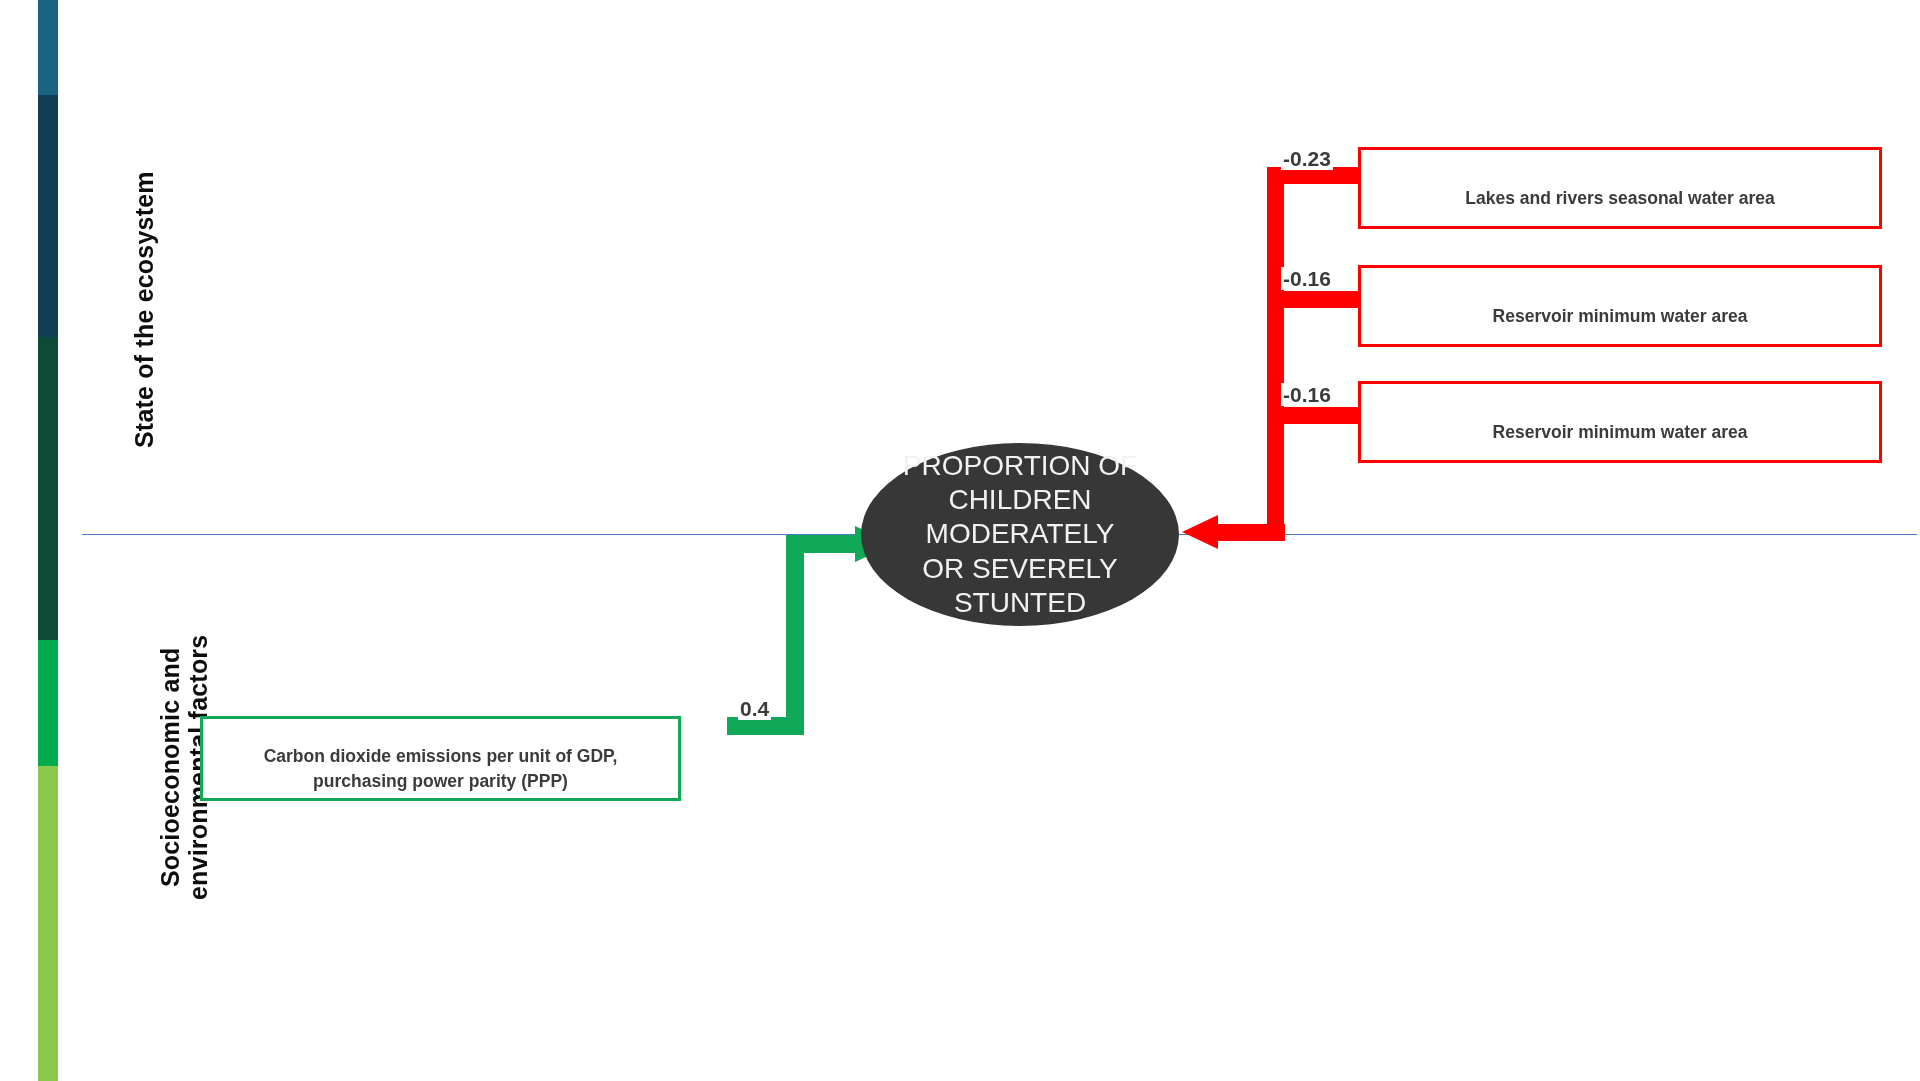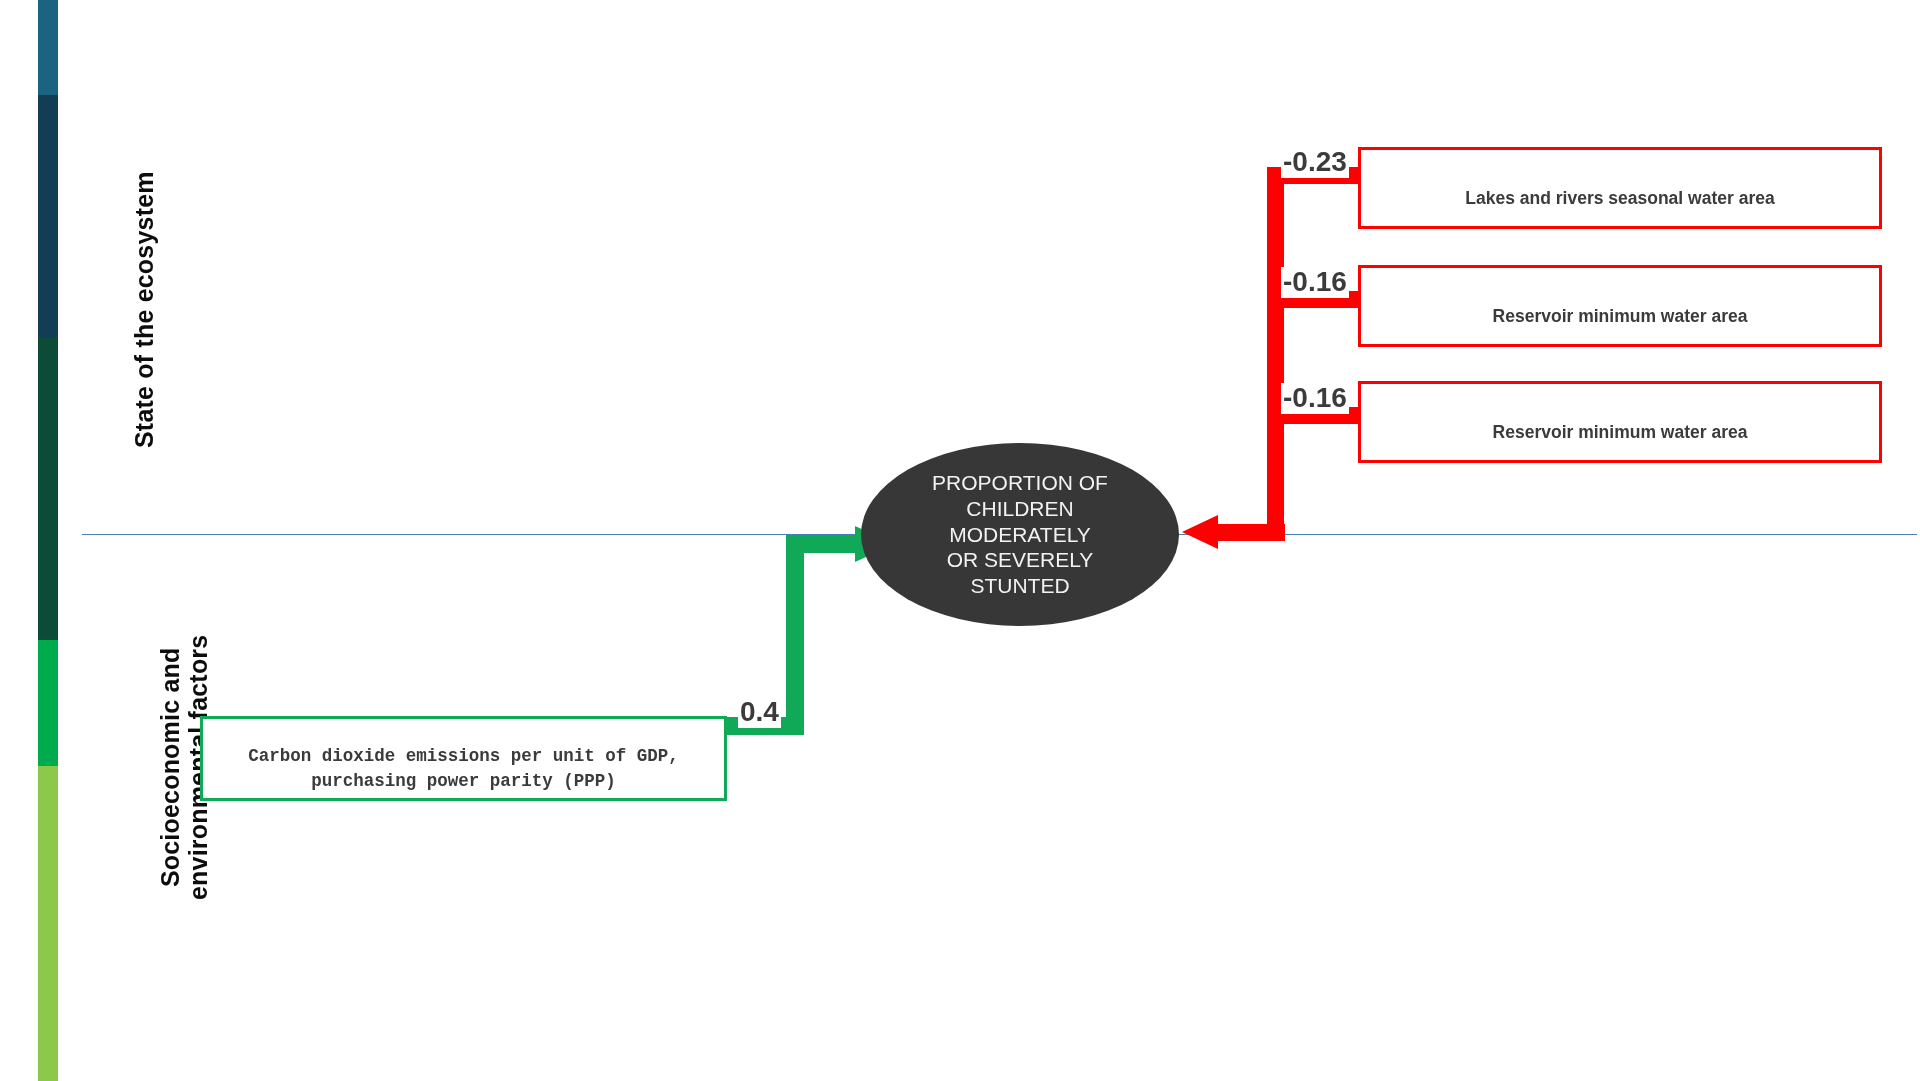--- a/index.html
+++ b/index.html
@@ -70,21 +70,21 @@
     height: 183px;
     border-radius: 50%;
     background: #373737;
     display: flex;
     align-items: center;
     justify-content: center;
     z-index: 6;
   }
   #central-node .node-text {
     color: #f2f2f2;
-    font-size: 21px;
+    font-size: 28px;
     line-height: 1.22;
     text-align: center;
     white-space: pre-line;
     font-weight: normal;
   }
 
   
   .driver-box {
     position: absolute;
     box-sizing: border-box;
@@ -102,21 +102,21 @@
     line-height: 1.4;
     padding: 0 14px;
     margin-top: 20px;
   }
   .driver-box.neg { border: 3px solid #ff0000; }
   .driver-box.pos { border: 3px solid #0fa958; }
 
   #box-lakes      { left: 1358px; top: 147px;  width: 524px; height: 82px; }
   #box-reservoir1 { left: 1358px; top: 265px;  width: 524px; height: 82px; }
   #box-reservoir2 { left: 1358px; top: 381px;  width: 524px; height: 82px; }
-  #box-co2        { left: 200px;  top: 716px;  width: 527px; height: 85px; font-family: Liberation Mono, monospace; }
+  #box-co2        { left: 200px;  top: 716px;  width: 481px; height: 85px; }
 
   
   .red-seg { position: absolute; background: #ff0000; z-index: 3; }
   #red-trunk      { left: 1267px; top: 167px;  width: 17px; height: 374px; }
   #red-branch-1   { left: 1267px; top: 167px;  width: 105px; height: 17px; }
   #red-branch-2   { left: 1267px; top: 291px;  width: 105px; height: 17px; }
   #red-branch-3   { left: 1267px; top: 407px;  width: 105px; height: 17px; }
   #red-stem       { left: 1215px; top: 524px;  width: 70px;  height: 17px; }
   #red-arrowhead {
     position: absolute;
@@ -141,21 +141,21 @@
     width: 0; height: 0;
     border-top: 18px solid transparent;
     border-bottom: 18px solid transparent;
     border-left: 40px solid #0fa958;
     z-index: 4;
   }
 
   
   .edge-weight {
     position: absolute;
-    font-size: 28px;
+    font-size: 21px;
     font-weight: bold;
     color: #3b3b3b;
     z-index: 7;
     background: #ffffff;
     padding: 0 2px;
     line-height: 1.1;
   }
   #weight-lakes      { left: 1281px; top: 147px; }
   #weight-reservoir1 { left: 1281px; top: 267px; }
   #weight-reservoir2 { left: 1281px; top: 383px; }

